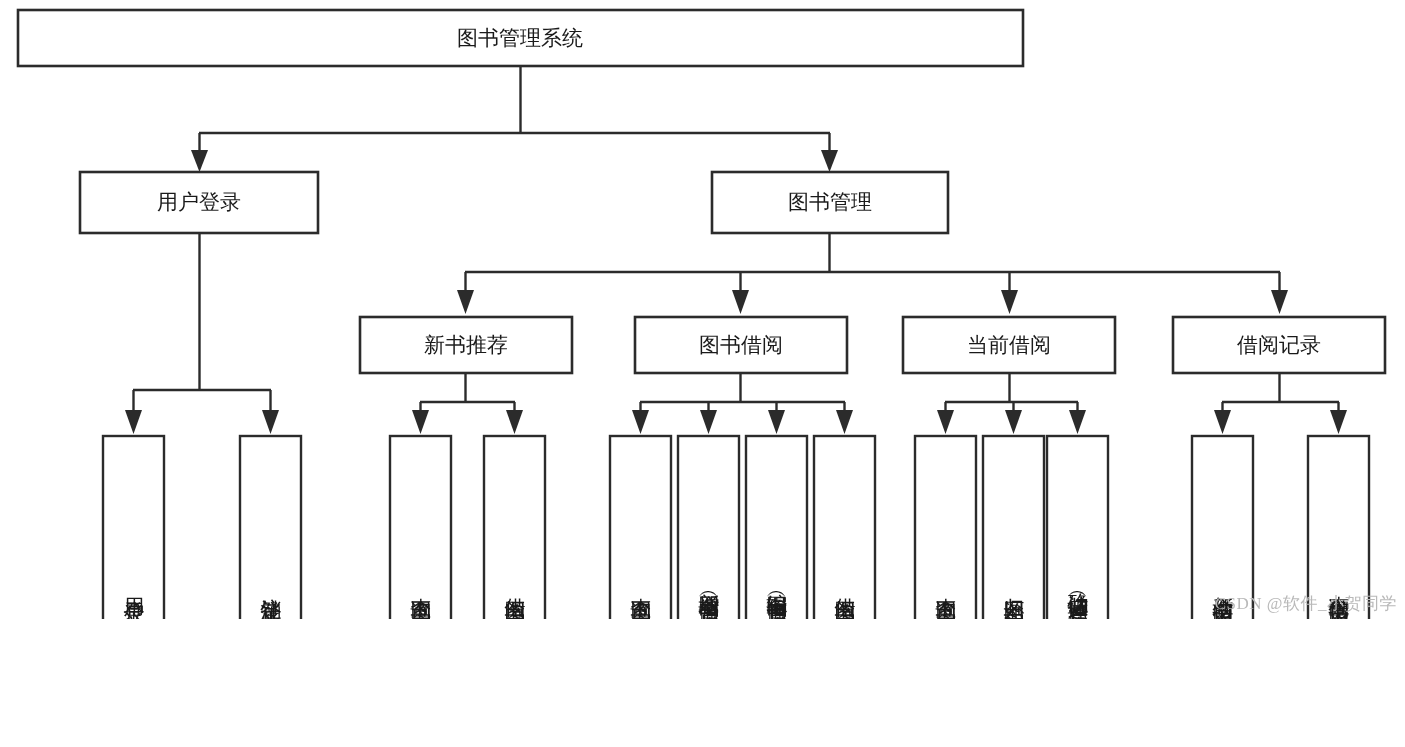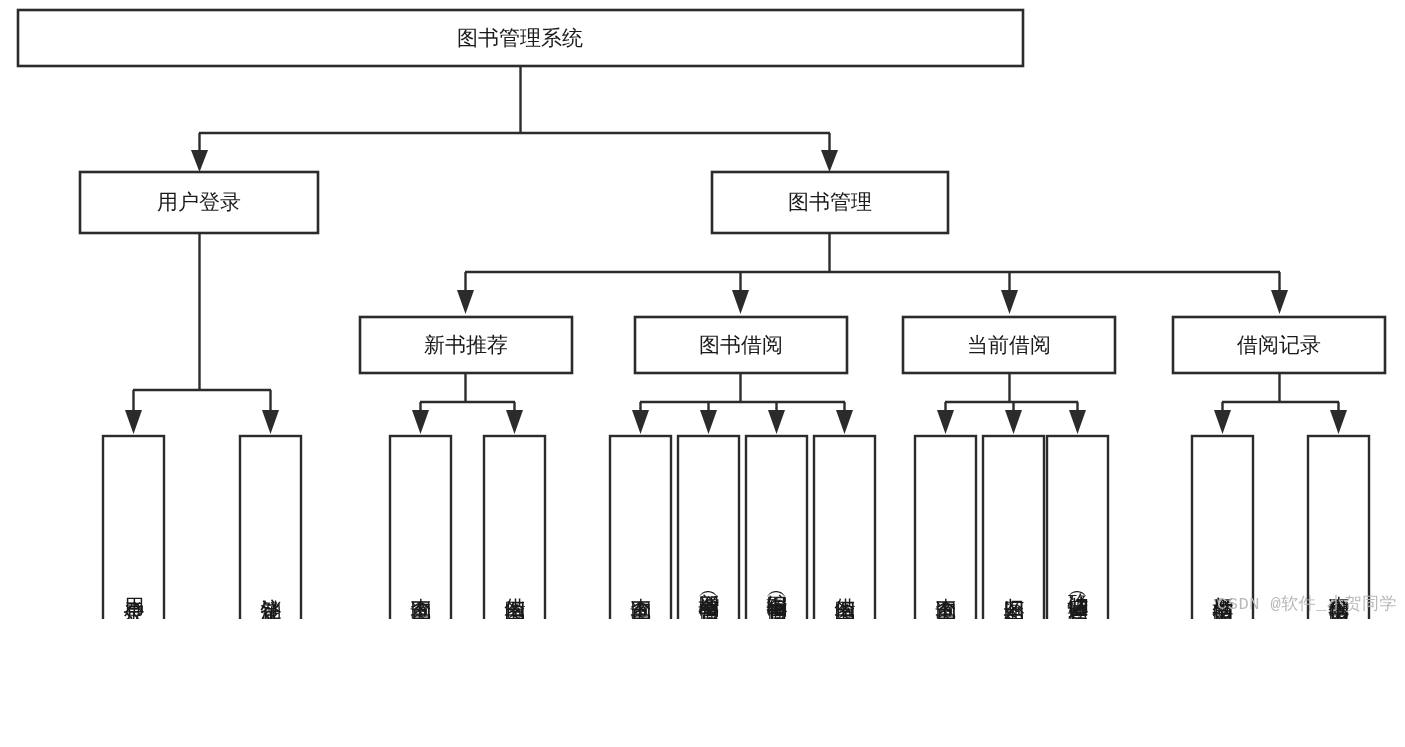--- a/index.html
+++ b/index.html
@@ -65,21 +65,21 @@
     line-height: 1.18;
     letter-spacing: 2px;
     color: #1a1a1a;
     white-space: nowrap;
     text-align: center;
   }
   .watermark {
     position: absolute;
     right: 8px;
     bottom: 4px;
-    font-family: Liberation Mono, monospace;
+    font-family: Liberation Serif, serif;
     font-size: 17px;
     color: #b9b9b9;
     letter-spacing: 0.5px;
     white-space: nowrap;
     pointer-events: none;
   }
 </style>
 </head>
 <body>
 

